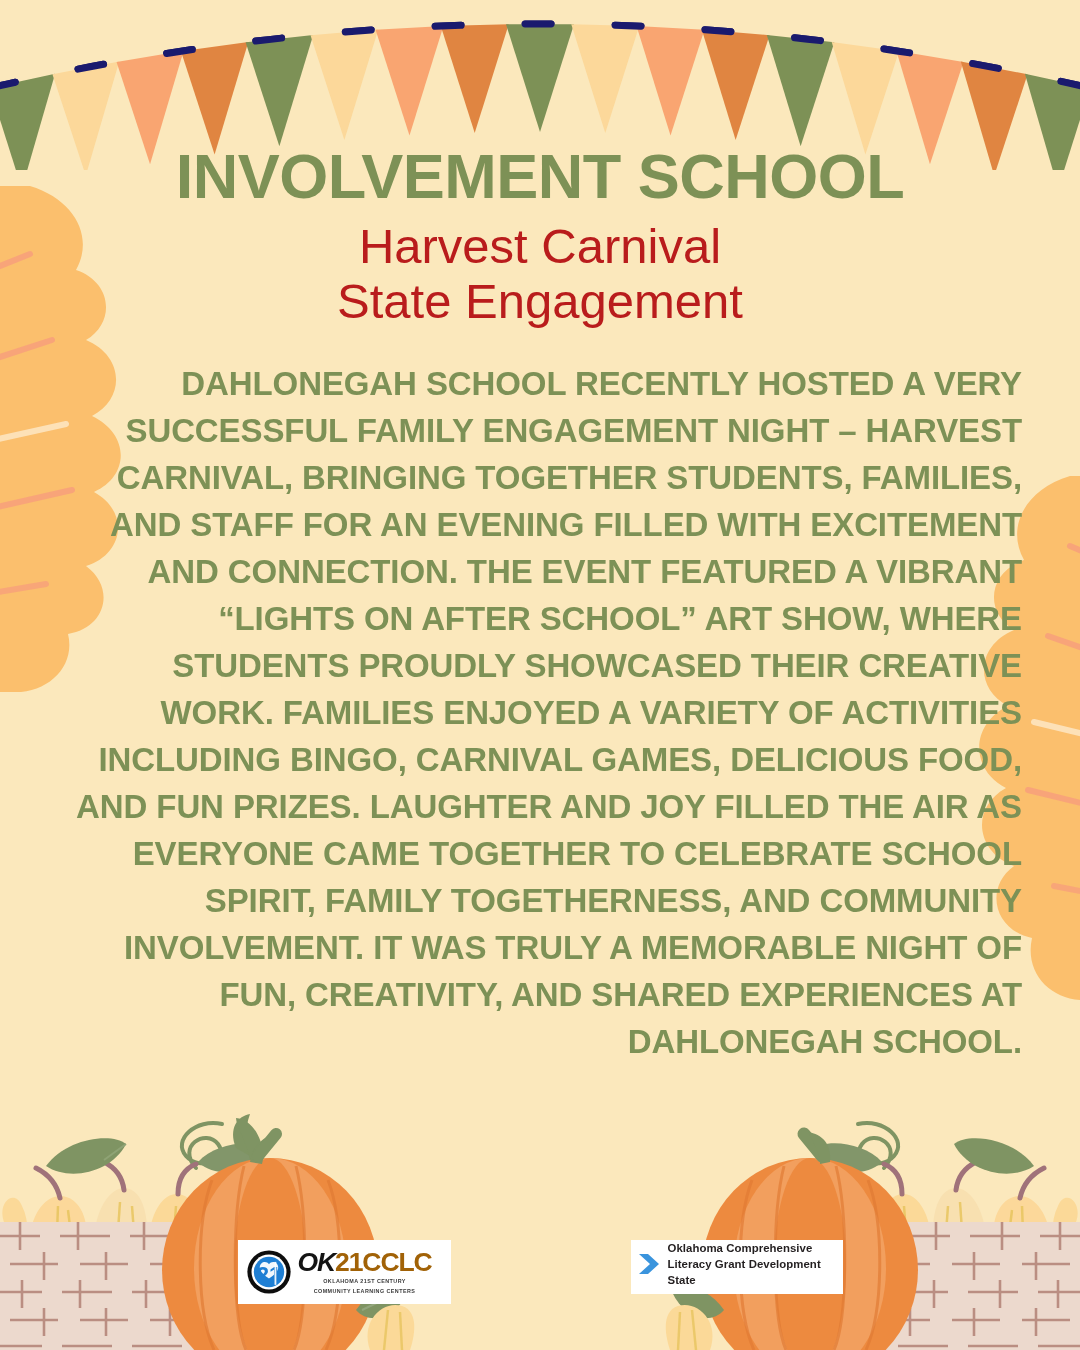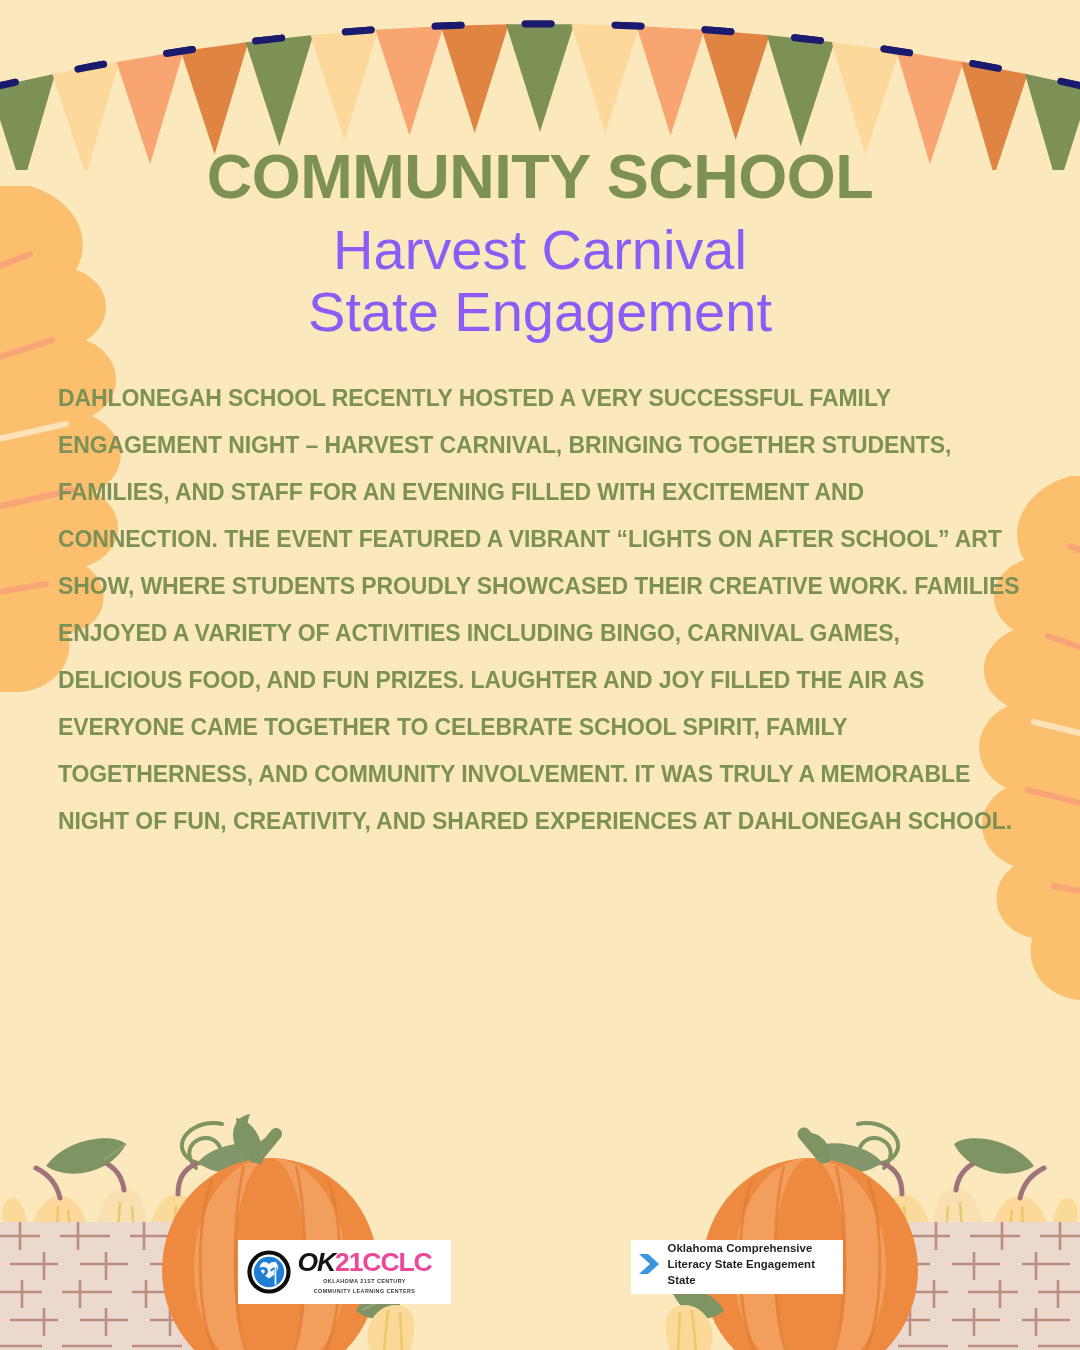--- a/index.html
+++ b/index.html
@@ -31,35 +31,35 @@
     text-align:center;
   }
   #school-name {
     font-size:63px;
     font-weight:bold;
     letter-spacing:-0.5px;
     color:#7d9156;
     line-height:1.06;
   }
   #event-title {
-    font-size:56px;
+    font-size:49px;
     font-weight:400;
-    color:#8b5cf6;
+    color:#b91c1c;
     line-height:1.12;
     margin-top:9px;
   }
   #event-title .line { display:block; }
   #body-copy {
     margin:31px 58px 0 58px;
-    font-size:23px;
+    font-size:33px;
     font-weight:bold;
     color:#7d9156;
     line-height:47px;
     letter-spacing:-0.1px;
-    text-align:left;
+    text-align:right;
   }
 
   
   #logo-row {
     position:absolute;
     z-index:9;
     left:0; right:0;
     top:1240px;
     display:flex;
     justify-content:center;
@@ -68,21 +68,21 @@
   }
   .logo-card { background:#ffffff; display:flex; align-items:center; }
   #logo-ok21 { width:213px; height:64px; padding:0 8px; gap:6px; }
   #ok21-badge { width:46px; height:46px; flex:0 0 46px; }
   #ok21-word { line-height:1; }
   .ok21-main {
     font-size:26.5px; font-weight:bold; letter-spacing:-1.1px;
     display:block; white-space:nowrap;
   }
   .ok21-main .blk { color:#141414;font-style:italic; }
-  .ok21-main .blu { color:#ec4899; }
+  .ok21-main .blu { color:#a16207; }
   .ok21-sub {
     display:block; text-align:center;
     font-size:5.4px; font-weight:bold; color:#3a3a3a;
     letter-spacing:0.45px; line-height:1.5; margin-top:2px;
   }
   #logo-ocl { width:212px; height:54px; padding:5px 8px 11px 6px; gap:7px; }
   #ocl-chevron { width:24px; height:26px; flex:0 0 24px; }
   #ocl-text {
     font-size:11.4px; font-weight:bold; color:#231f20;
     line-height:1.42; letter-spacing:0.05px;
@@ -159,21 +159,21 @@
         <path d="M 40 122 L 150 76" stroke="#f79b7d" stroke-width="6" fill="none" stroke-linecap="round" opacity="0.75"></path>
         <path d="M 62 204 L 172 166" stroke="#f79b7d" stroke-width="6" fill="none" stroke-linecap="round" opacity="0.75"></path>
         <path d="M 78 278 L 186 252" stroke="#fde6c4" stroke-width="6" fill="none" stroke-linecap="round" opacity="0.85"></path>
         <path d="M 86 346 L 192 320" stroke="#f79b7d" stroke-width="6" fill="none" stroke-linecap="round" opacity="0.75"></path>
         <path d="M 72 434 L 166 416" stroke="#f79b7d" stroke-width="6" fill="none" stroke-linecap="round" opacity="0.7"></path>
       </g>
     </svg>
   </div>
 
   <div id="content">
-    <h1 id="school-name">COMMUNITY SCHOOL</h1>
+    <h1 id="school-name">INVOLVEMENT SCHOOL</h1>
     <h2 id="event-title">
       <span class="line">Harvest Carnival</span>
       <span class="line">State Engagement</span>
     </h2>
     <p id="body-copy">DAHLONEGAH SCHOOL RECENTLY HOSTED A VERY SUCCESSFUL FAMILY ENGAGEMENT NIGHT – HARVEST CARNIVAL, BRINGING TOGETHER STUDENTS, FAMILIES, AND STAFF FOR AN EVENING FILLED WITH EXCITEMENT AND CONNECTION. THE EVENT FEATURED A VIBRANT “LIGHTS ON AFTER SCHOOL” ART SHOW, WHERE STUDENTS PROUDLY SHOWCASED THEIR CREATIVE WORK. FAMILIES ENJOYED A VARIETY OF ACTIVITIES INCLUDING BINGO, CARNIVAL GAMES, DELICIOUS FOOD, AND FUN PRIZES. LAUGHTER AND JOY FILLED THE AIR AS EVERYONE CAME TOGETHER TO CELEBRATE SCHOOL SPIRIT, FAMILY TOGETHERNESS, AND COMMUNITY INVOLVEMENT. IT WAS TRULY A MEMORABLE NIGHT OF FUN, CREATIVITY, AND SHARED EXPERIENCES AT DAHLONEGAH SCHOOL.</p>
   </div>
 
   <div class="deco" id="harvest-bottom">
     <svg width="1080" height="240" viewBox="0 0 1080 240">
 
@@ -362,19 +362,19 @@
         <span class="ok21-sub">COMMUNITY LEARNING CENTERS</span>
       </div>
     </div>
 
     <div class="logo-card" id="logo-ocl">
       <svg id="ocl-chevron" viewBox="0 0 24 26">
         <path d="M2 3 L 13 13 L 2 23 L 11 23 L 22 13 L 11 3 Z" fill="#3a94dd"></path>
       </svg>
       <div id="ocl-text">
         <span>Oklahoma Comprehensive</span>
-        <span>Literacy State Engagement</span>
+        <span>Literacy Grant Development</span>
         <span>State</span>
       </div>
     </div>
 
   </div>
 </div>
 
 </body></html>

